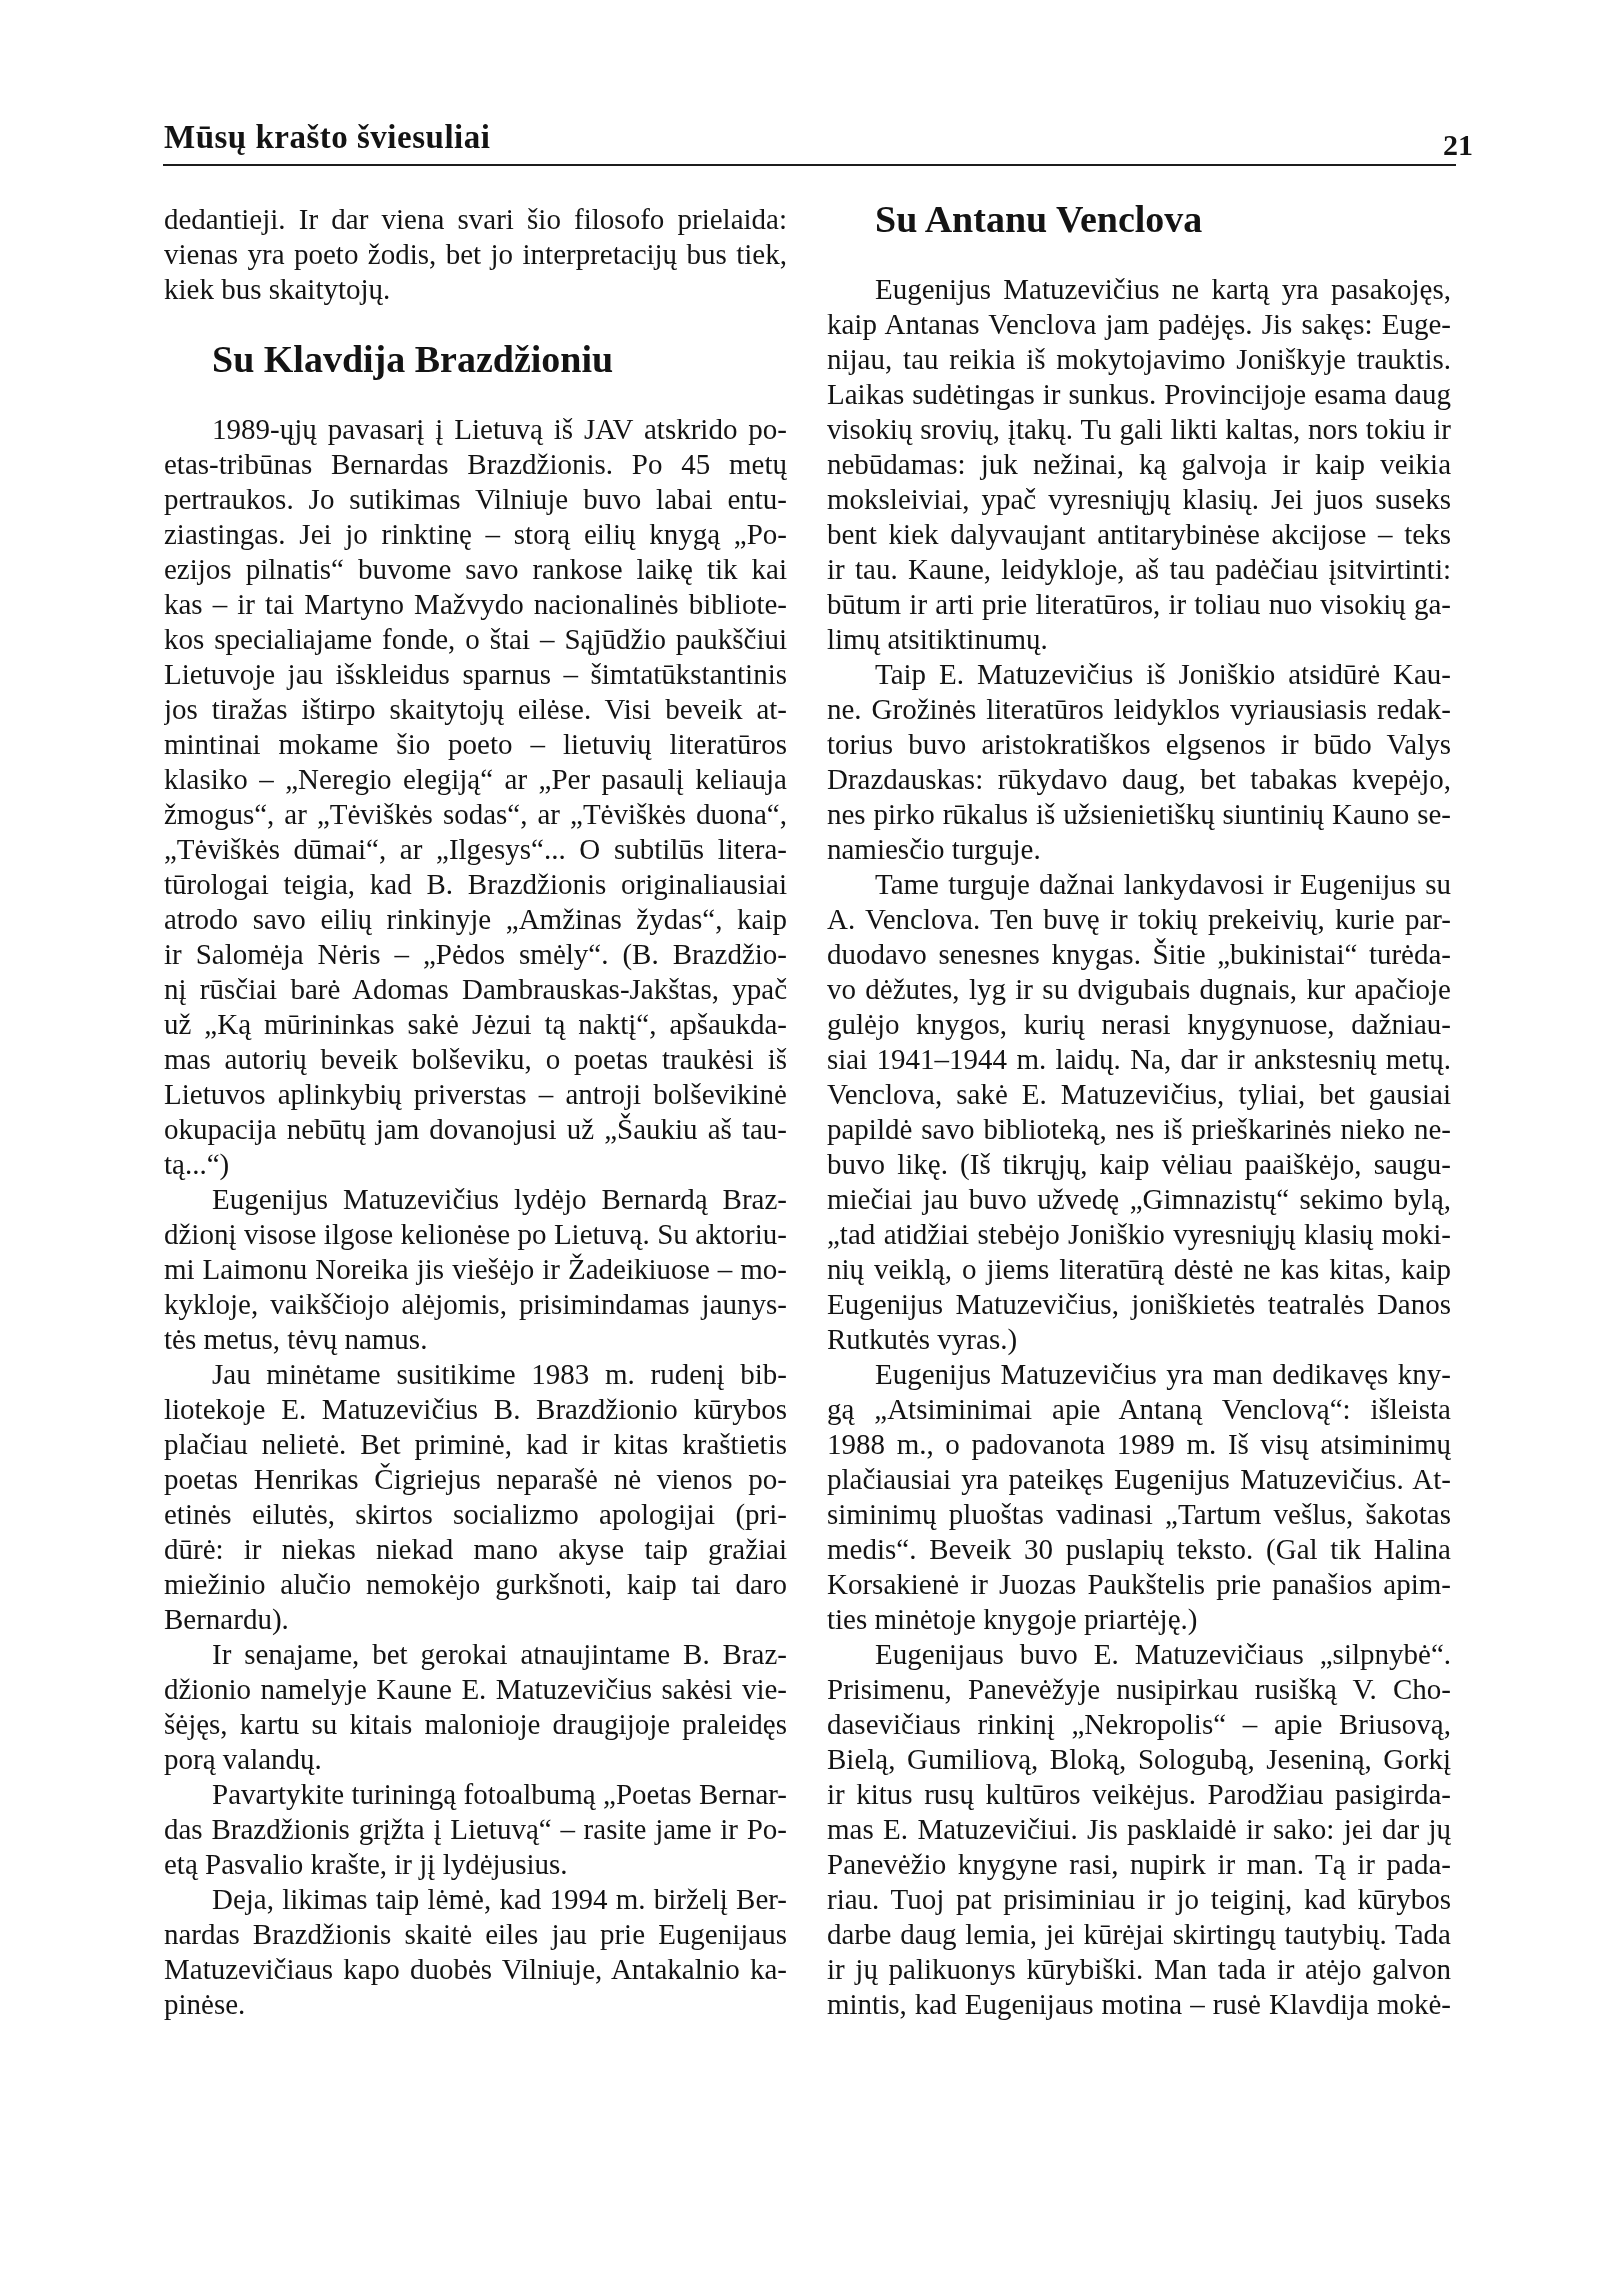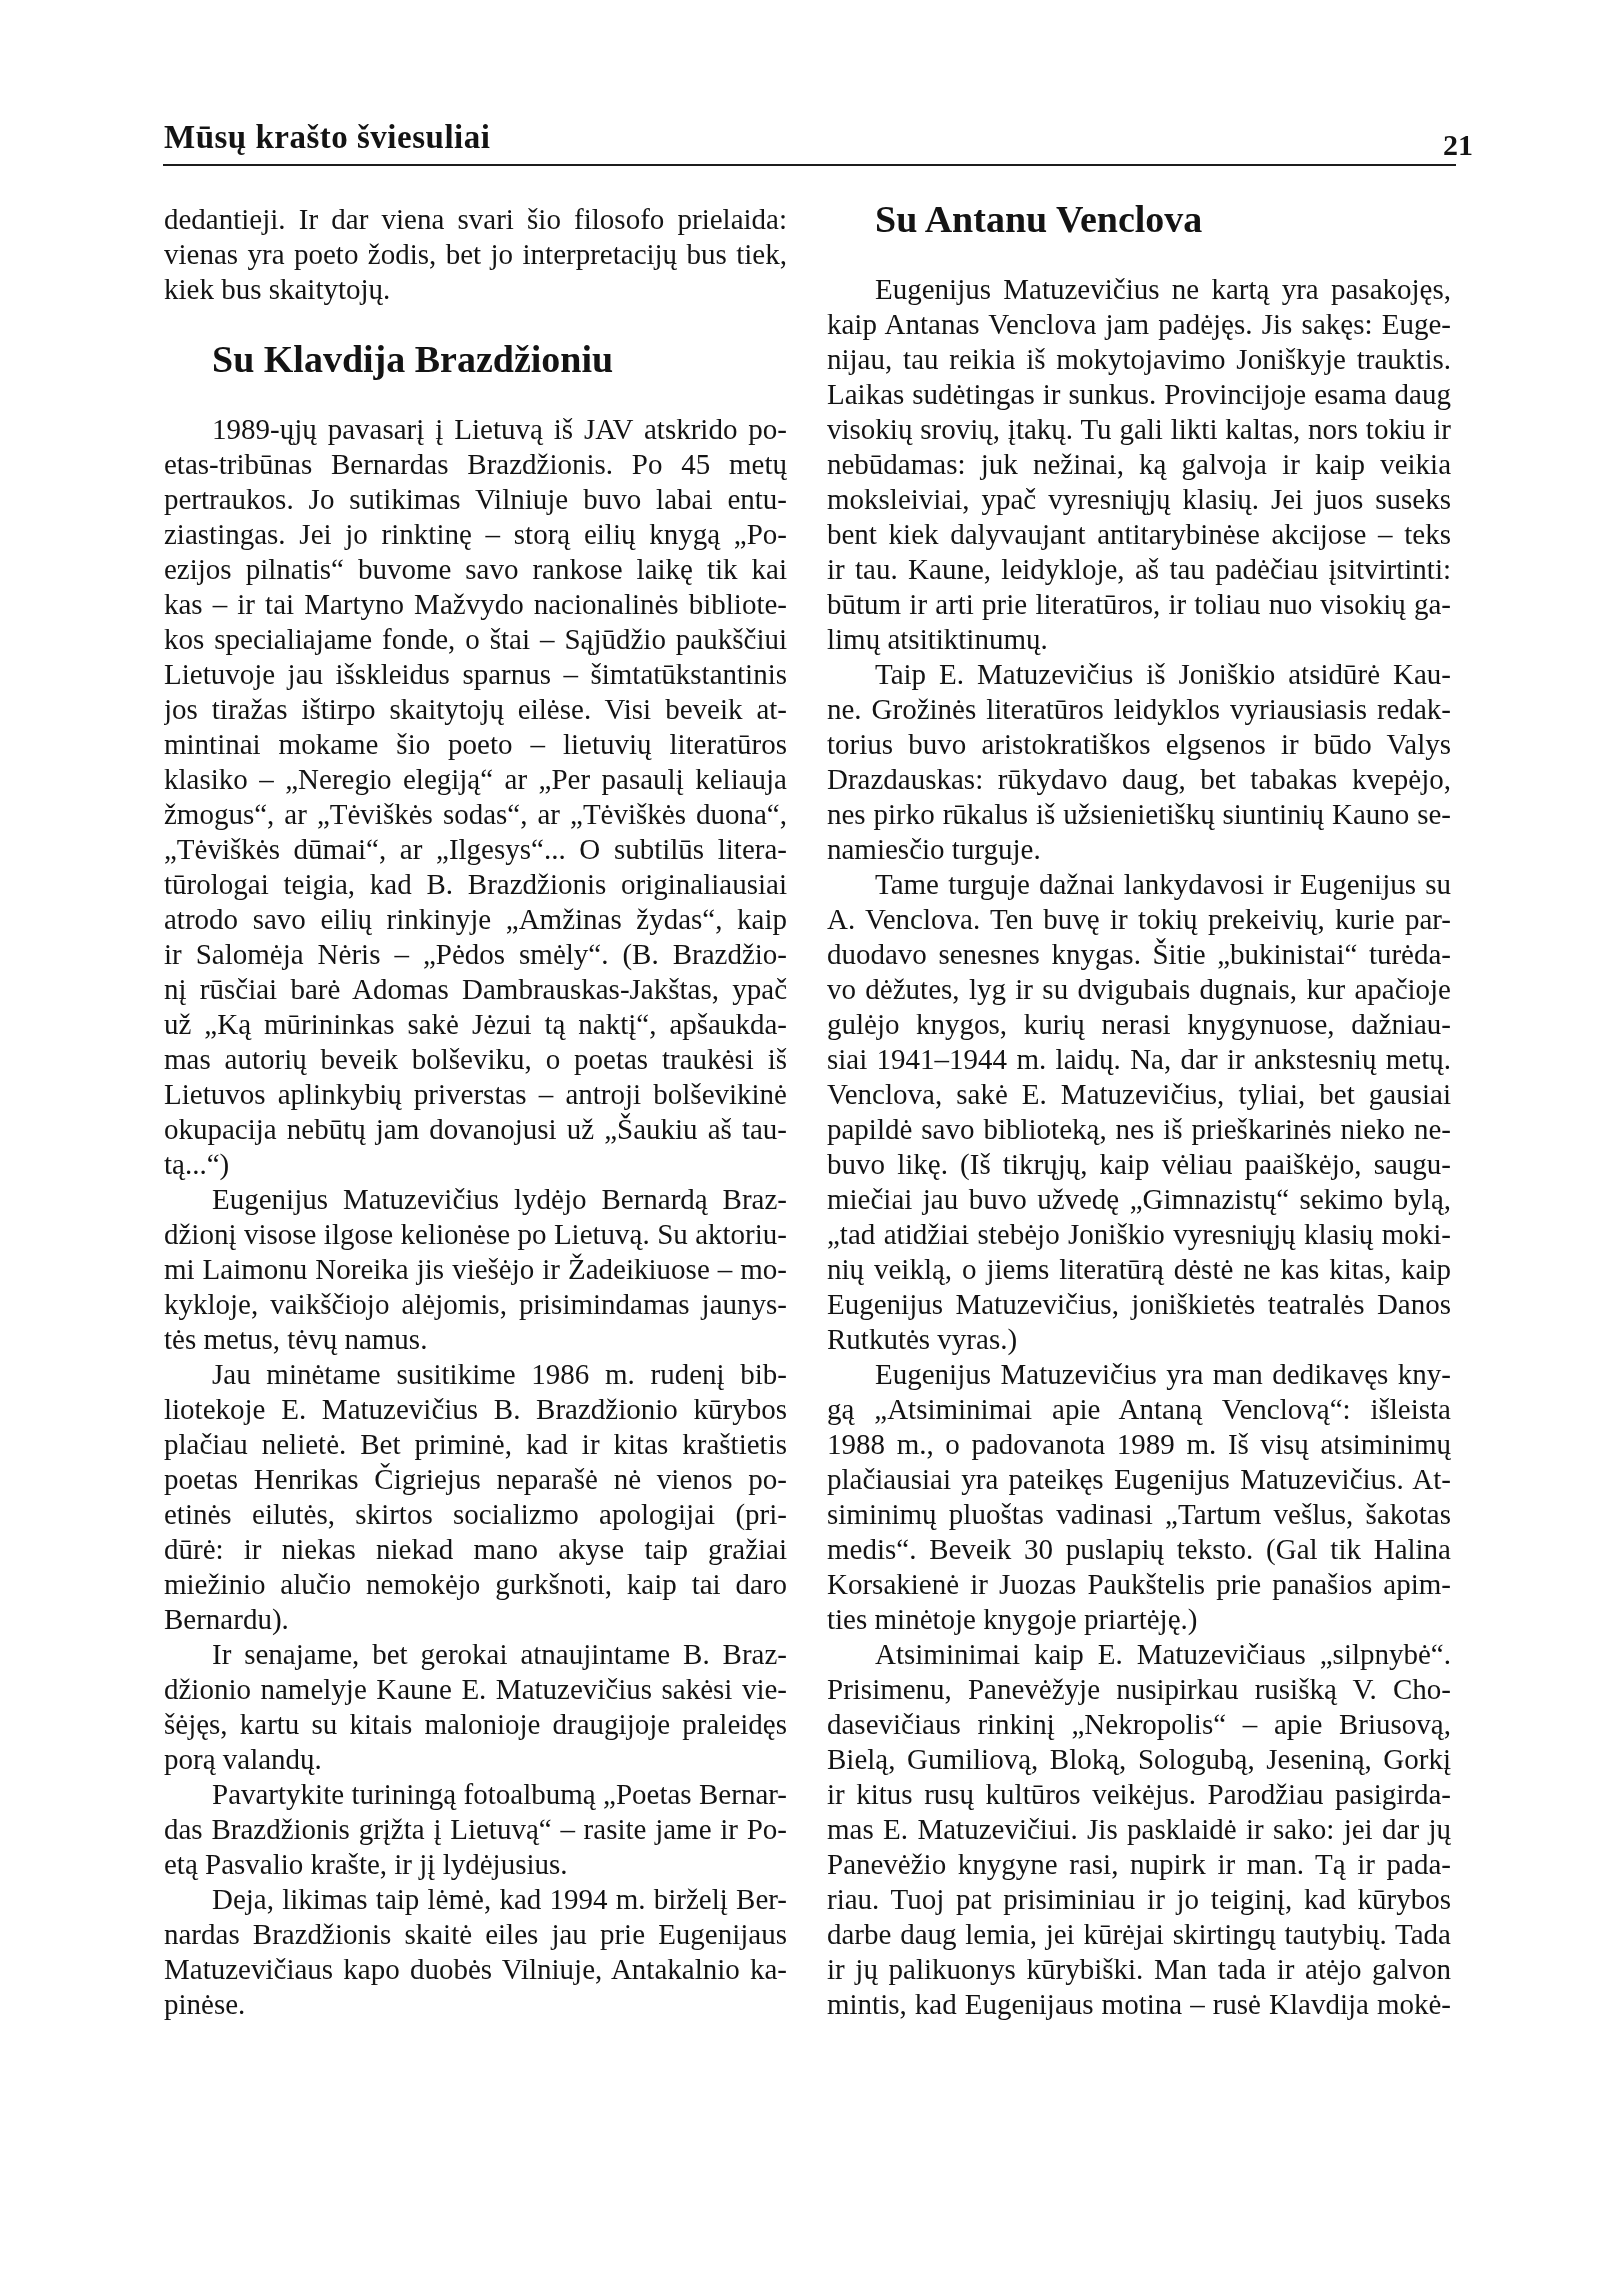--- a/index.html
+++ b/index.html
@@ -118,21 +118,21 @@
         <div class="line para-last">tą...“)</div>
       </div>
       <div class="para">
         <div class="line indent">Eugenijus Matuzevičius lydėjo Bernardą Braz-</div>
         <div class="line">džionį visose ilgose kelionėse po Lietuvą. Su aktoriu-</div>
         <div class="line">mi Laimonu Noreika jis viešėjo ir Žadeikiuose – mo-</div>
         <div class="line">kykloje, vaikščiojo alėjomis, prisimindamas jaunys-</div>
         <div class="line para-last">tės metus, tėvų namus.</div>
       </div>
       <div class="para">
-        <div class="line indent">Jau minėtame susitikime 1986 m. rudenį bib-</div>
+        <div class="line indent">Jau minėtame susitikime 1983 m. rudenį bib-</div>
         <div class="line">liotekoje E. Matuzevičius B. Brazdžionio kūrybos</div>
         <div class="line">plačiau nelietė. Bet priminė, kad ir kitas kraštietis</div>
         <div class="line">poetas Henrikas Čigriejus neparašė nė vienos po-</div>
         <div class="line">etinės eilutės, skirtos socializmo apologijai (pri-</div>
         <div class="line">dūrė: ir niekas niekad mano akyse taip gražiai</div>
         <div class="line">miežinio alučio nemokėjo gurkšnoti, kaip tai daro</div>
         <div class="line para-last">Bernardu).</div>
       </div>
       <div class="para">
         <div class="line indent">Ir senajame, bet gerokai atnaujintame B. Braz-</div>
@@ -195,21 +195,21 @@
         <div class="line indent">Eugenijus Matuzevičius yra man dedikavęs kny-</div>
         <div class="line">gą „Atsiminimai apie Antaną Venclovą“: išleista</div>
         <div class="line">1988 m., o padovanota 1989 m. Iš visų atsiminimų</div>
         <div class="line">plačiausiai yra pateikęs Eugenijus Matuzevičius. At-</div>
         <div class="line">siminimų pluoštas vadinasi „Tartum vešlus, šakotas</div>
         <div class="line">medis“. Beveik 30 puslapių teksto. (Gal tik Halina</div>
         <div class="line">Korsakienė ir Juozas Paukštelis prie panašios apim-</div>
         <div class="line para-last">ties minėtoje knygoje priartėję.)</div>
       </div>
       <div class="para continues">
-        <div class="line indent">Atsiminimai kaip E. Matuzevičiaus „silpnybė“.</div>
+        <div class="line indent">Eugenijaus buvo E. Matuzevičiaus „silpnybė“.</div>
         <div class="line">Prisimenu, Panevėžyje nusipirkau rusišką V. Cho-</div>
         <div class="line">dasevičiaus rinkinį „Nekropolis“ – apie Briusovą,</div>
         <div class="line">Bielą, Gumiliovą, Bloką, Sologubą, Jeseniną, Gorkį</div>
         <div class="line">ir kitus rusų kultūros veikėjus. Parodžiau pasigirda-</div>
         <div class="line">mas E. Matuzevičiui. Jis pasklaidė ir sako: jei dar jų</div>
         <div class="line">Panevėžio knygyne rasi, nupirk ir man. Tą ir pada-</div>
         <div class="line">riau. Tuoj pat prisiminiau ir jo teiginį, kad kūrybos</div>
         <div class="line">darbe daug lemia, jei kūrėjai skirtingų tautybių. Tada</div>
         <div class="line">ir jų palikuonys kūrybiški. Man tada ir atėjo galvon</div>
         <div class="line para-last">mintis, kad Eugenijaus motina – rusė Klavdija mokė-</div>

